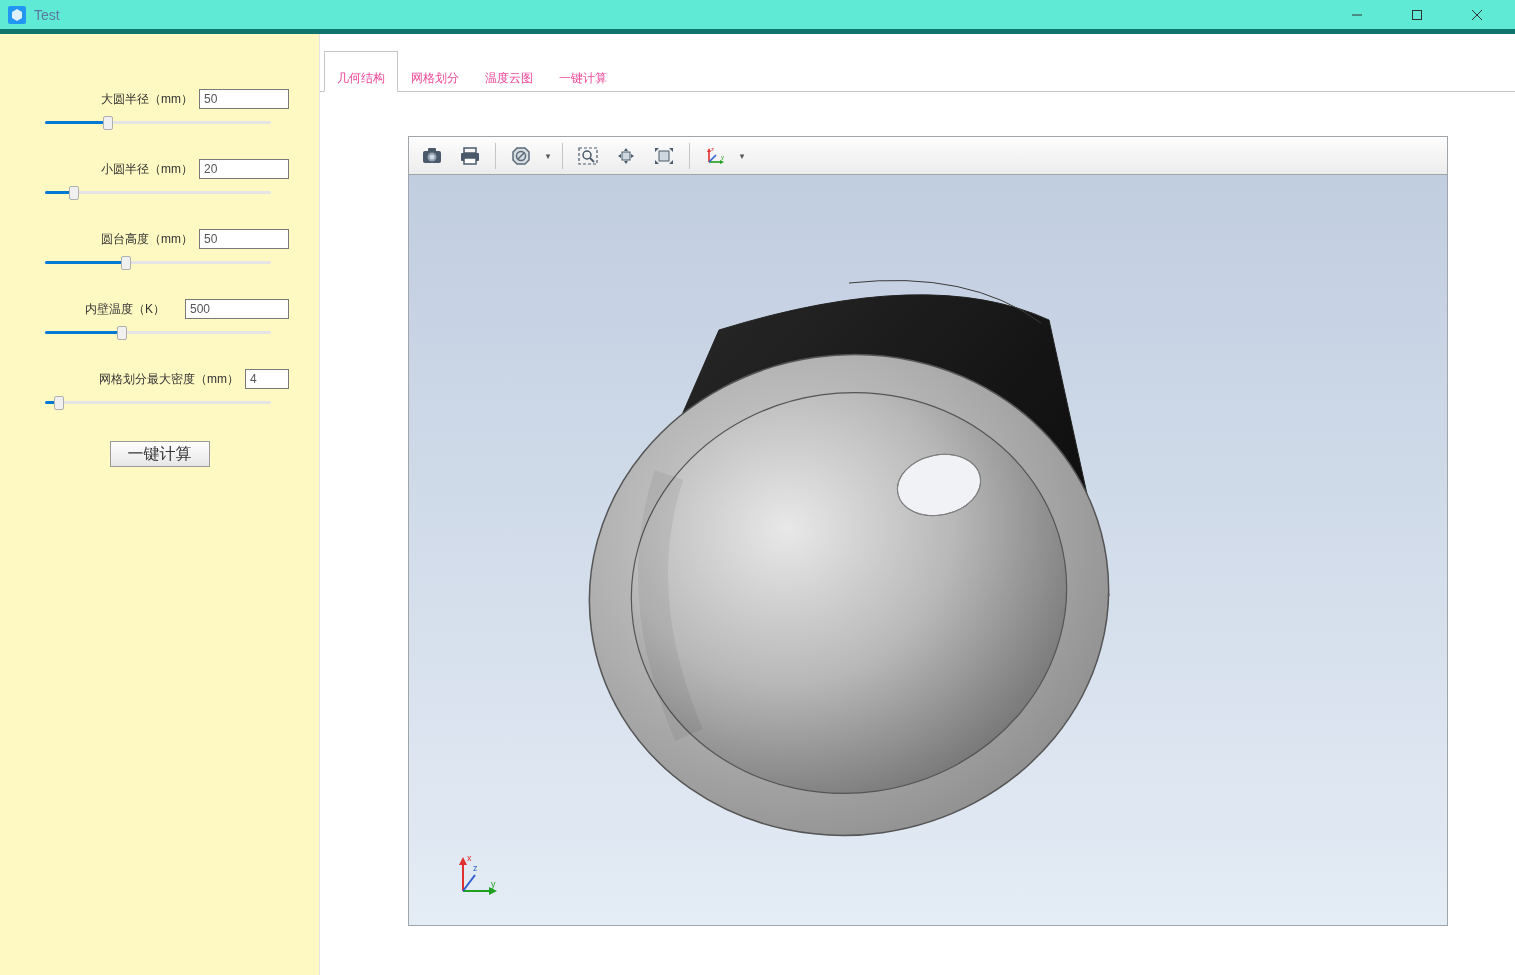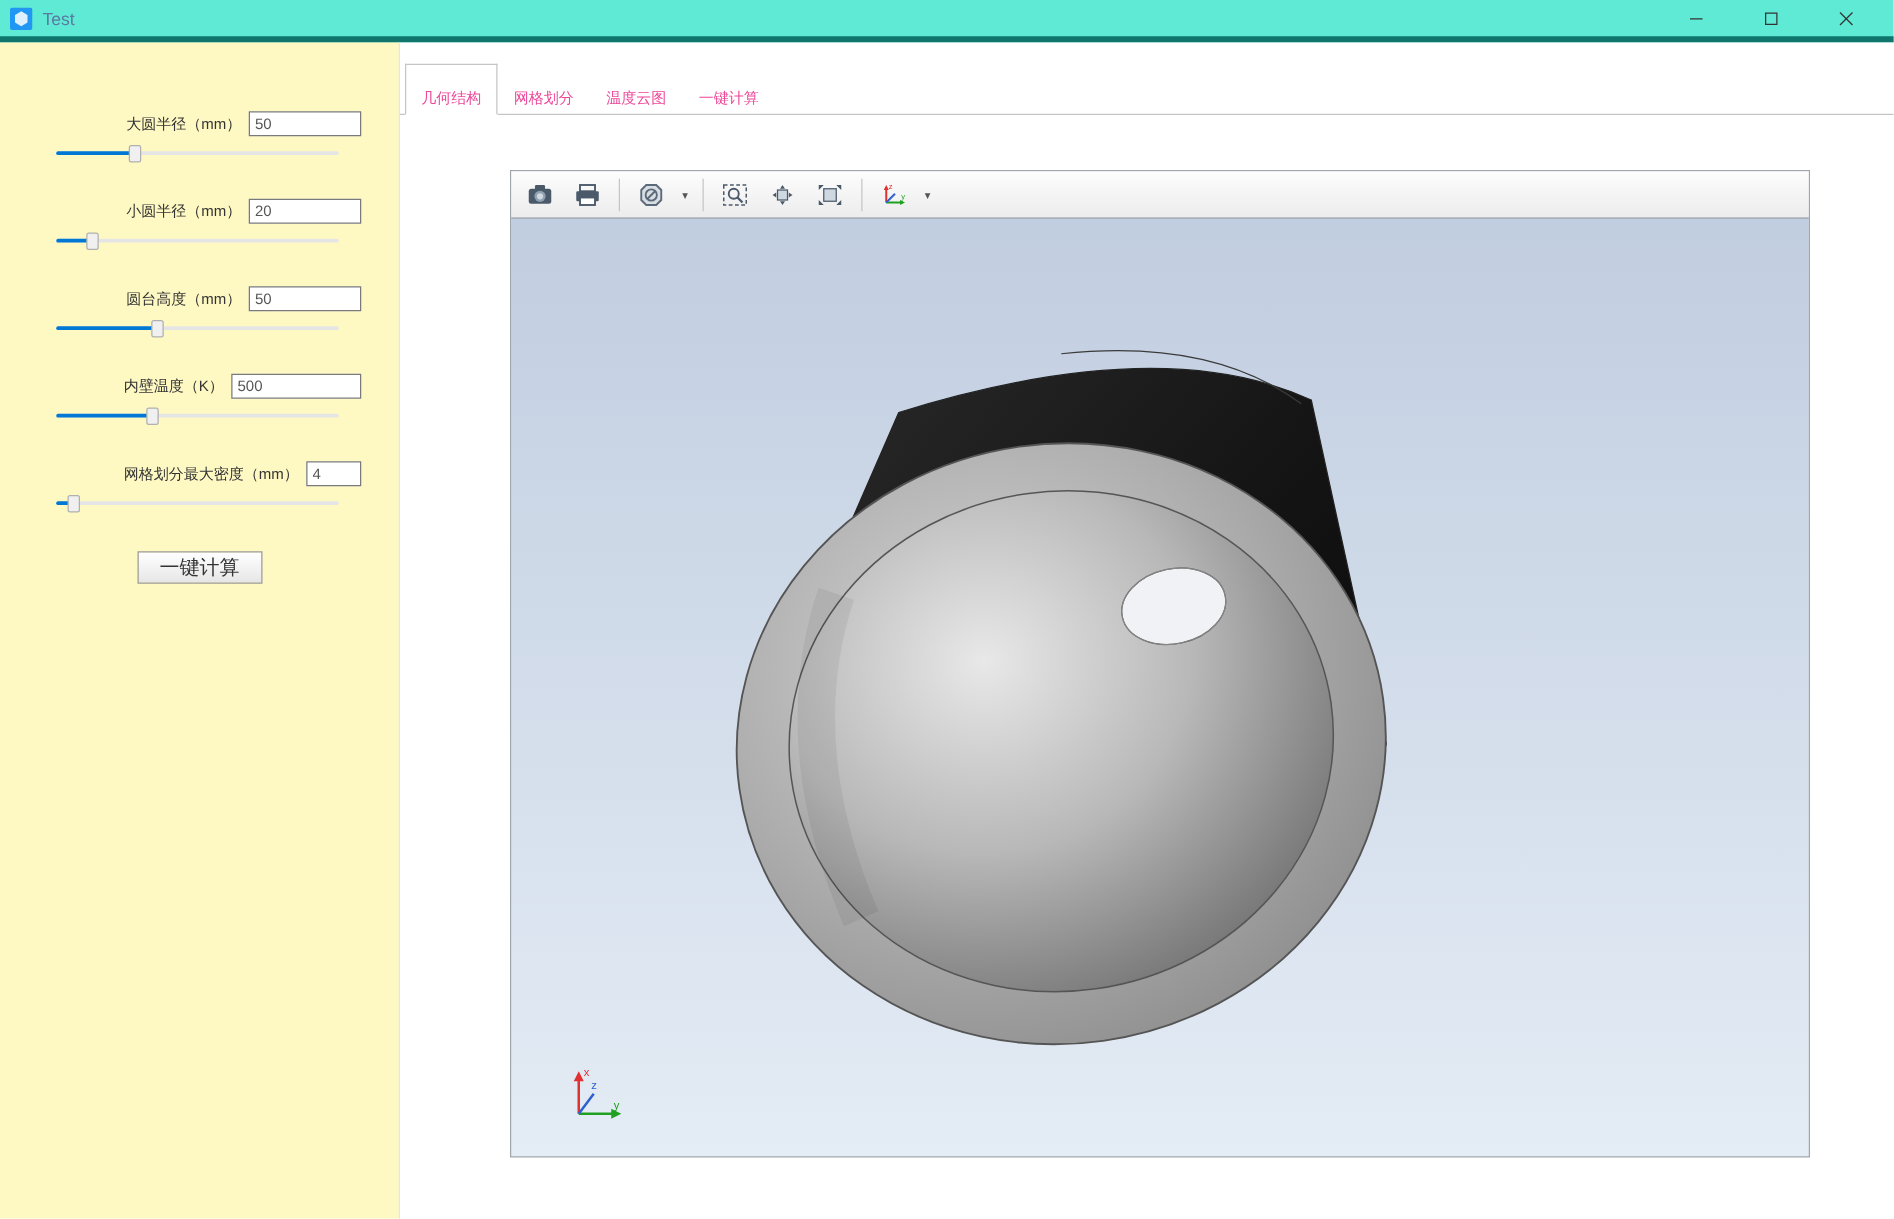--- a/index.html
+++ b/index.html
@@ -257,21 +257,21 @@
         <div class="slider-track"></div>
             <div class="slider-fill" style="width:36%"></div>
             <div class="slider-thumb" style="left:36%"></div>
       </div>
         </div>
     </div>
 
     <div class="param-group">
       <div class="param-row">
         <span class="param-label">内壁温度（K）</span>
-        <input class="param-input" style="width: 104px;" value="500">
+        <input class="param-input" style="width: 104px; margin-left: 14px;" value="500">
       </div>
       <div class="slider-wrap">
           <div class="slider">
         <div class="slider-track"></div>
             <div class="slider-fill" style="width:34%"></div>
             <div class="slider-thumb" style="left:34%"></div>
       </div>
         </div>
     </div>
 

